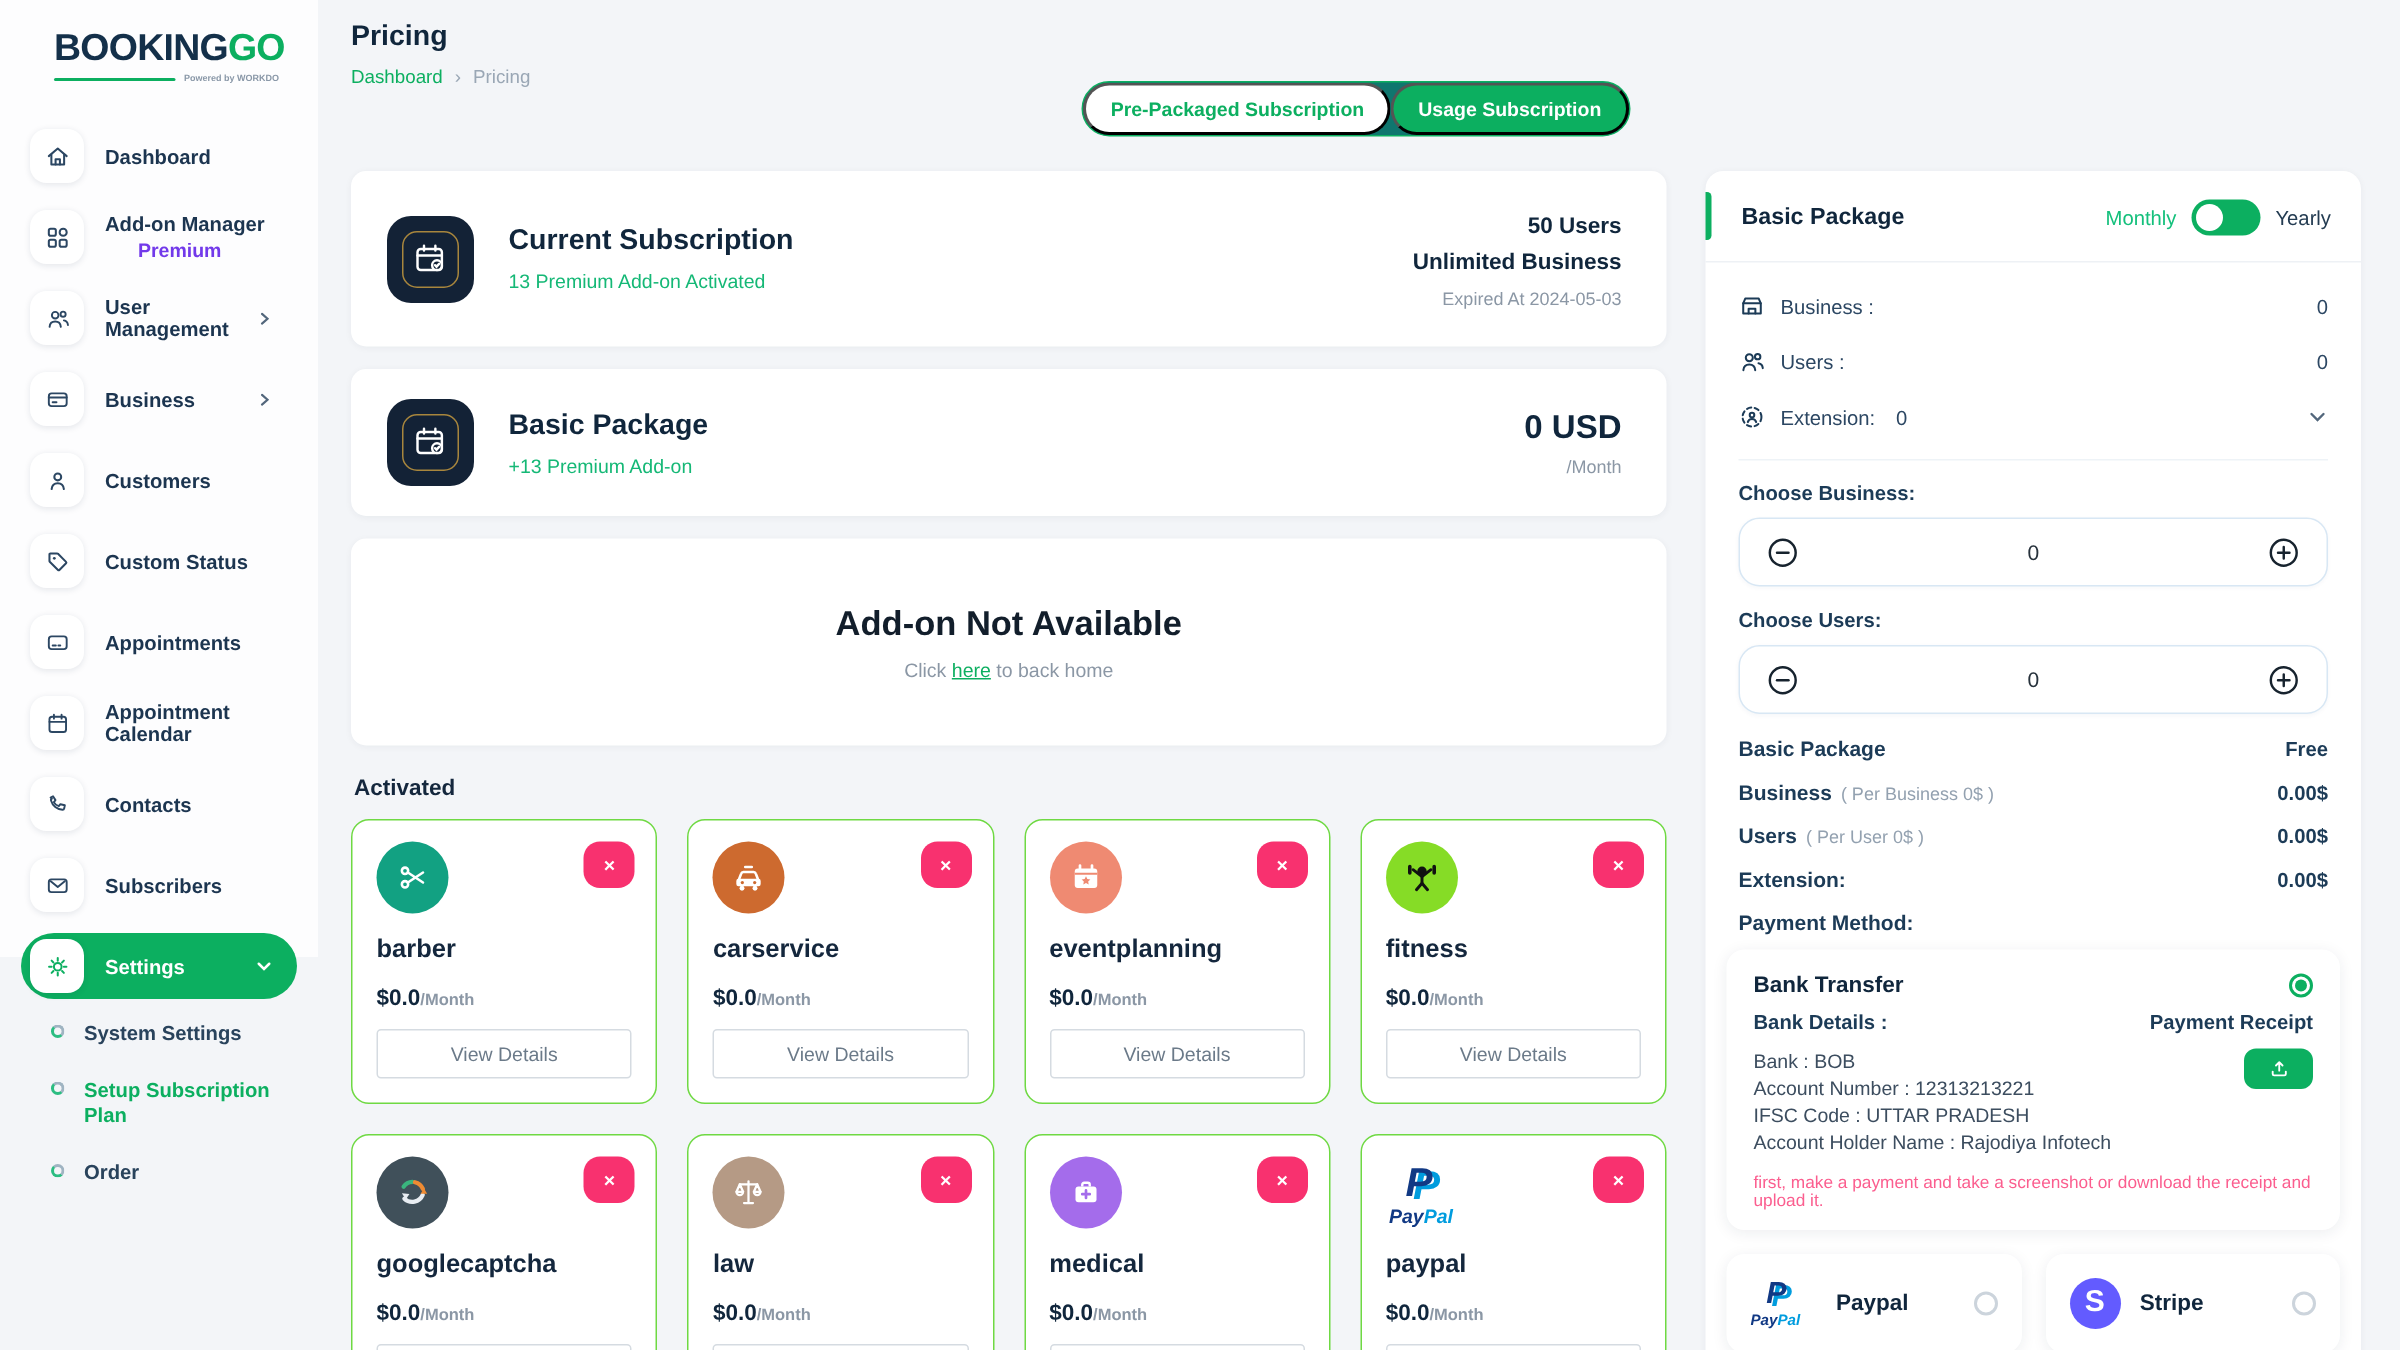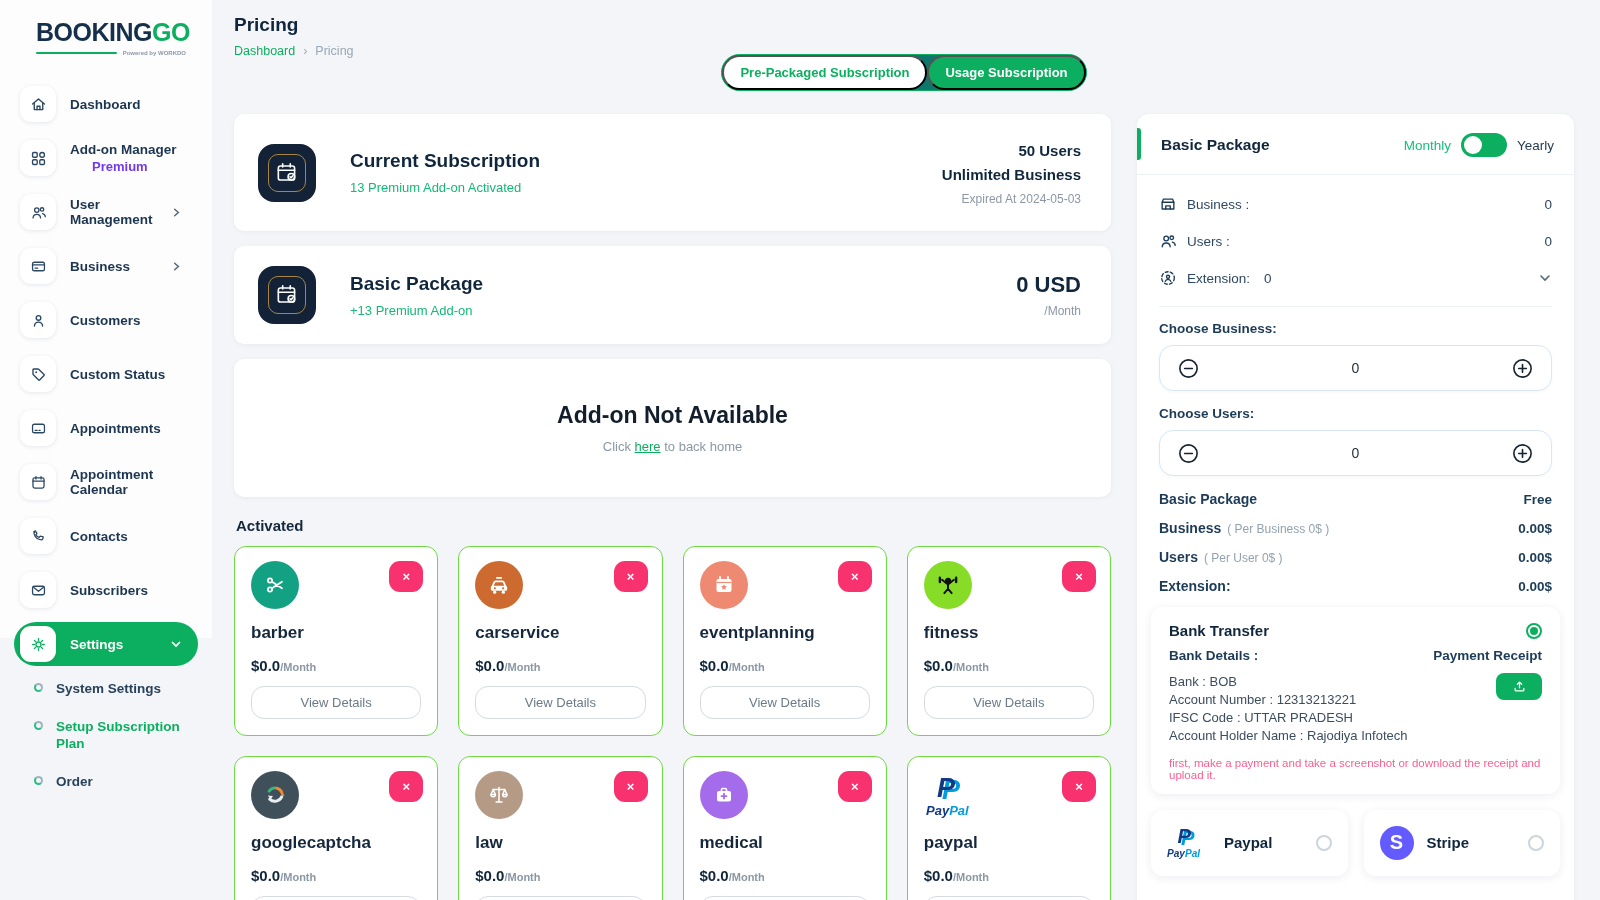--- a/index.html
+++ b/index.html
@@ -57,21 +57,21 @@
   .right-col { flex:0 0 437px; }
 
   .card { background:#fff; border-radius:10px; box-shadow:0 1px 5px rgba(20,35,60,.05); }
 
   
   .sub-card { display:flex; align-items:center; padding:20px 30px 20px 24px; margin-bottom:15px; }
   .sub-card.first { min-height:117px; }
   .icon-tile { width:58px; height:58px; border-radius:16px; background:#132236;
     display:flex; align-items:center; justify-content:center; }
   .icon-tile-inner { border:1px solid #a8863d; border-radius:10px; padding:5px; }
-  .sub-info { margin-left:34px; }
+  .sub-info { margin-left:23px; }
   .sub-title { font-size:19px; font-weight:bold; color:#10263c; }
   .sub-note { font-size:13px; color:#15b876; margin-top:8px; }
   .sub-right { margin-left:auto; text-align:right; }
   .sub-right .big { font-size:15px; font-weight:bold; color:#10263c; line-height:1.55; }
   .sub-right .price { font-size:22px; font-weight:bold; color:#10263c; }
   .sub-right .muted { font-size:12px; color:#8b97a5; margin-top:6px; }
 
   .empty-panel { height:138px; display:flex; flex-direction:column; align-items:center;
     justify-content:center; margin-bottom:20px; }
   .empty-title { font-size:23px; font-weight:bold; color:#121e2b; }
@@ -85,21 +85,21 @@
   .addon-ic { width:48px; height:48px; border-radius:50%; display:flex; align-items:center;
     justify-content:center; }
   .addon-close { position:absolute; top:14px; right:14px; width:34px; height:31px;
     background:#f8316f; border:none; border-radius:11px; color:#fff; font-size:13px;
     font-weight:bold; cursor:pointer; display:flex; align-items:center; justify-content:center; }
   .addon-name { font-size:17px; font-weight:bold; color:#14273d; margin-top:14px; }
   .addon-price { margin-top:14px; }
   .addon-price .amt { font-size:15px; font-weight:bold; color:#10263c; }
   .addon-price .per { font-size:11px; font-weight:bold; color:#8b97a5; }
   .addon-btn { margin-top:11px; width:100%; height:33px; background:#fff;
-    border:1px solid #d5dbe1; border-radius:13px; color:#6b7a89; font-size:13px; cursor:pointer;
+    border:1px solid #d5dbe1; border-radius:3px; color:#6b7a89; font-size:13px; cursor:pointer;
     font-family:"Liberation Sans", sans-serif; }
 
   
   .plan-card { border-radius:12px; height:880px; }
   .plan-head { position:relative; display:flex; align-items:center; padding:19px 20px 17px 24px;
     border-bottom:1px solid #eef1f5; }
   .plan-head::before { content:""; position:absolute; left:0; top:14px; width:4px; height:32px;
     background:#0caf60; border-radius:0 3px 3px 0; }
   .plan-title { font-size:15.5px; font-weight:bold; color:#10263c; }
   .billing { margin-left:auto; display:flex; align-items:center; gap:10px; }
@@ -628,20 +628,21 @@
             <div class="sum-row">
               <span class="sum-label">Users</span>
               <span class="sum-note">( Per User 0$ )</span>
               <span class="sum-val">0.00$</span>
             </div>
             <div class="sum-row">
               <span class="sum-label">Extension:</span>
               <span class="sum-val">0.00$</span>
             </div>
 
+            <div class="pm-label">Payment Method:</div>
 
             <div class="bank-card">
               <div class="bank-top">
                 <span class="bank-title">Bank Transfer</span>
                 <span class="radio on" style="margin-left:auto"></span>
               </div>
               <div class="bank-cols">
                 <div class="bank-left">
                   <div class="bank-details-label">Bank Details :</div>
                   <div class="bank-line">Bank : BOB</div>

